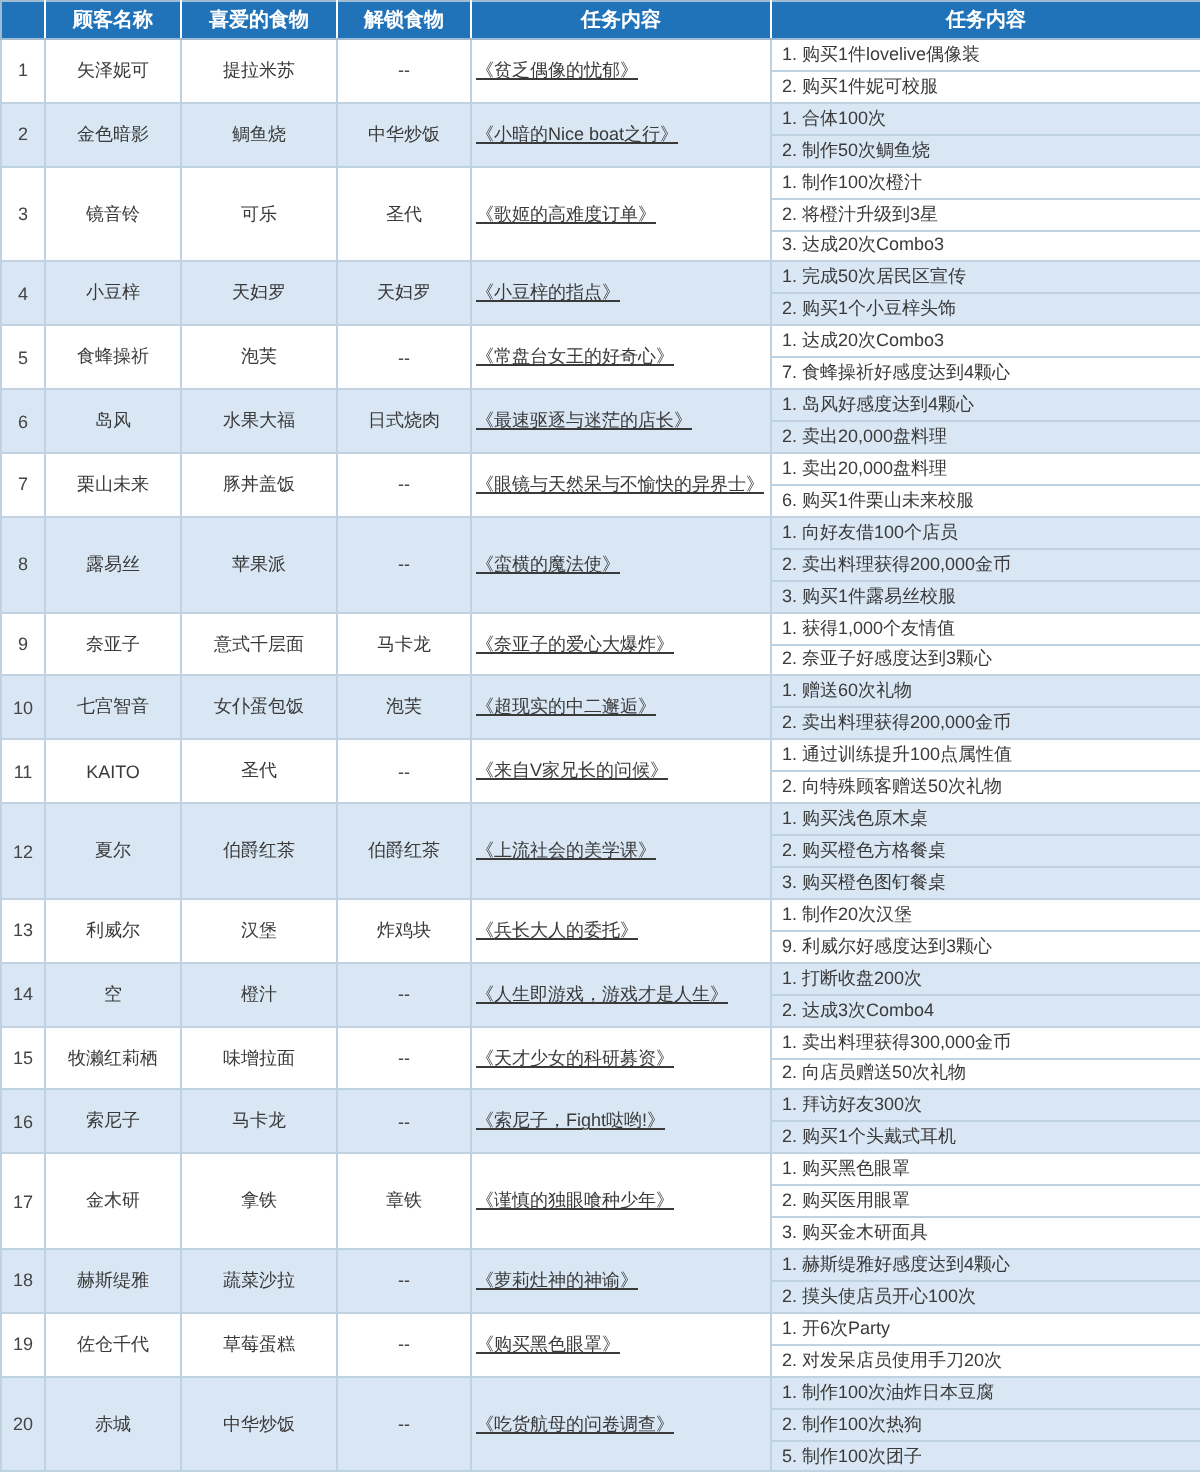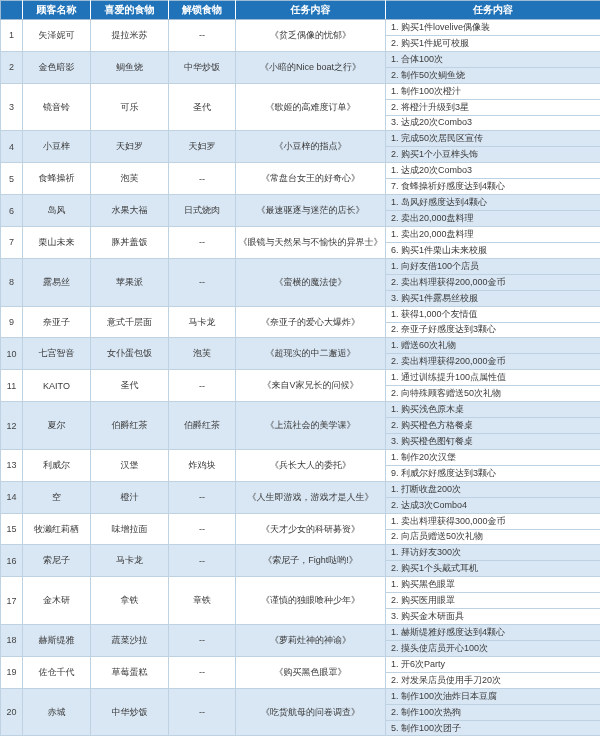--- a/index.html
+++ b/index.html
@@ -40,21 +40,21 @@
     overflow: hidden;
     white-space: nowrap;
   }
   tbody tr { height: 15.93px; }
   tr.stripe td { background: var(--stripe-bg, #d9e7f4); }
   tr.plain td { background: #ffffff; }
   .c-num     { text-align: center; color: #444444; }
   .c-name    { text-align: center; }
   .c-fav     { text-align: center; margin-top: 20px; }
   .c-unlock  { text-align: center; }
-  .c-task    { text-align: center; }
+  .c-task    { text-align: left; text-decoration: underline; }
   .c-content { text-align: left; padding-left: 5px; margin-top: 28px; }
 </style>
 </head>
 <body>
 
 <table>
   <colgroup>
     <col style="width:22px">
     <col style="width:68px">
     <col style="width:78px">

